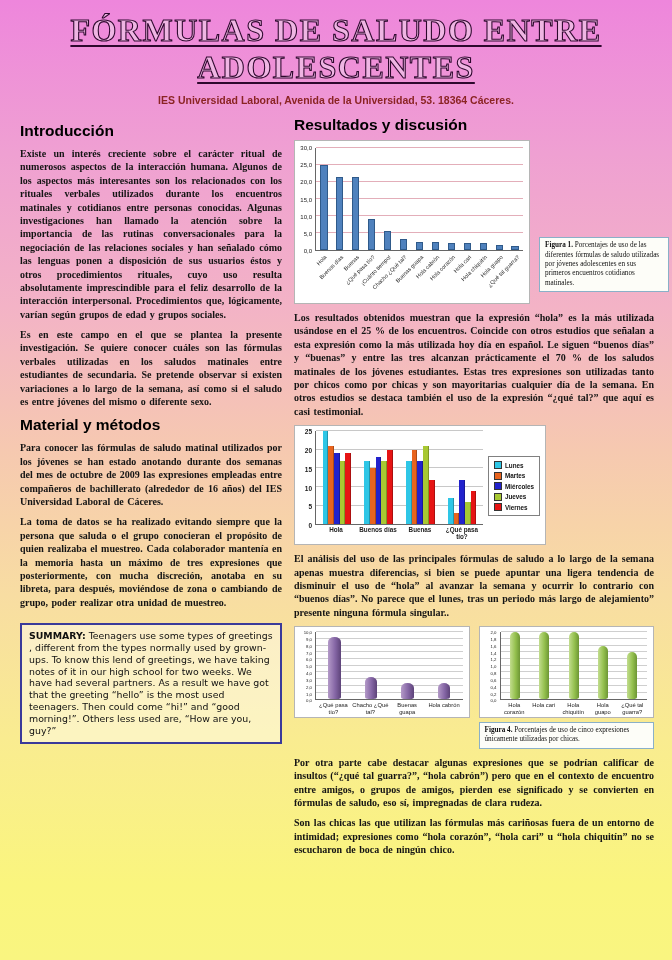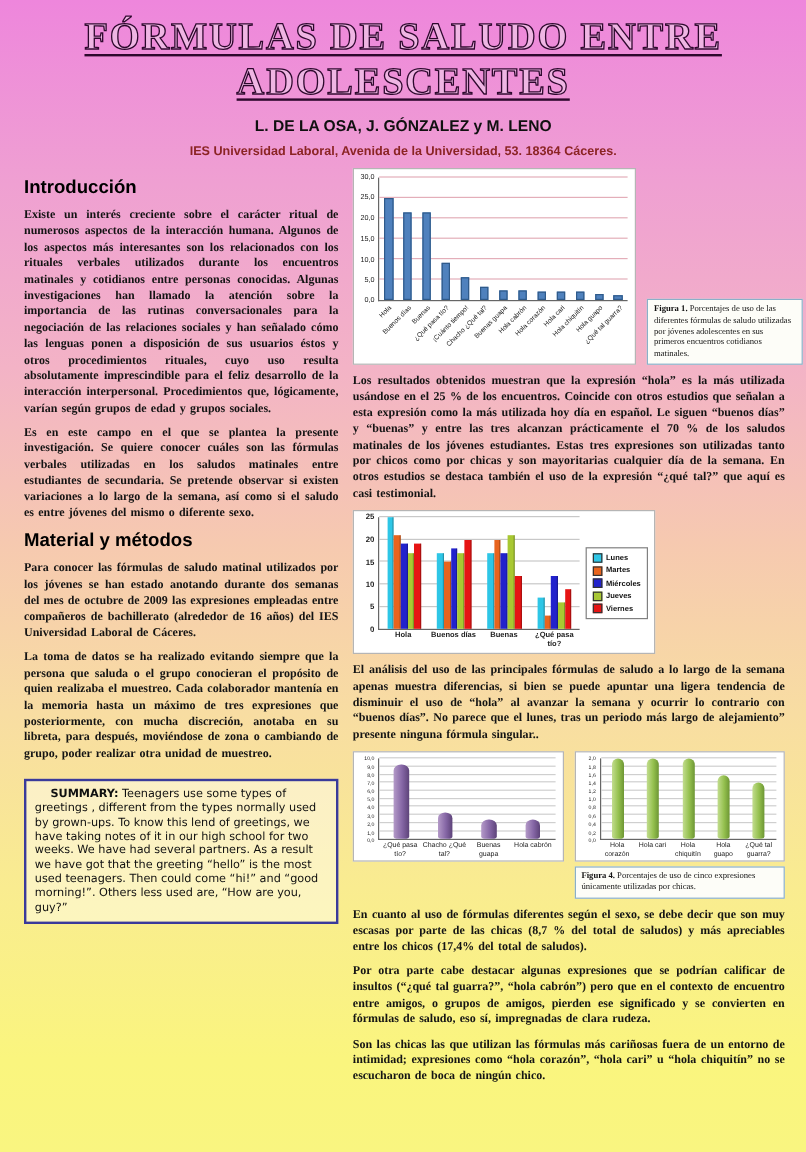--- a/index.html
+++ b/index.html
@@ -29,31 +29,31 @@
   p.body{
     font-size:10px;font-weight:bold;color:#141414;text-align:justify;
     line-height:1.34;margin:7px 0;word-spacing:1px;font-family:Liberation Serif, serif;
   }
   
   .summary-box{
     margin-top:14px;border:2px solid #3a3a9a;background:rgba(255,255,250,0.45);
     padding:5px 7px;font-family:"DejaVu Sans",sans-serif;font-size:9.4px;
     line-height:1.26;color:#101010;
   }
-  .summary-box .sum-label{font-weight:bold;margin-left:13px;}
+  .summary-box .sum-label{font-weight:bold;}
   
   .fig-row{display:flex;gap:9px;align-items:flex-start;}
   .figbox{background:#fff;border:1px solid #b5b5b5;box-sizing:border-box;}
   .capbox{
     background:#fdfdf8;border:1px solid #8ab0c8;box-sizing:border-box;
     padding:3px 5px;font-family:"Liberation Serif",serif;font-size:7.2px;
     line-height:1.3;color:#101010;
   }
   .capbox b{font-weight:bold;}
-  .cap1{width:130px;flex:0 0 130px;align-self:flex-end;}
+  .cap1{width:130px;flex:0 0 130px;align-self:flex-end;margin-bottom:12px;}
   .cap2{width:118px;flex:0 0 118px;align-self:flex-end;margin-bottom:8px;}
   .figcol{flex:1;display:flex;flex-direction:column;gap:4px;}
   
   .chart{display:flex;}
   .fig1{width:236px;flex:0 0 236px;height:164px;padding:7px 6px 2px 2px;}
   .fig2-box{width:252px;flex:0 0 252px;height:120px;padding:5px 5px 3px 2px;}
   .fig4a,.fig4b{width:100%;height:92px;padding:5px 6px 2px 2px;}
   .ch-main{flex:1;display:flex;flex-direction:column;min-width:0;}
   .ch-area{flex:1;display:flex;min-height:0;}
   .ch-yaxis{position:relative;width:18px;flex:0 0 18px;}
@@ -86,37 +86,37 @@
   }
   .lg-row{display:flex;align-items:center;gap:3px;font-size:6.3px;font-weight:bold;color:#111;}
   .lg-sw{width:6px;height:6px;border:1px solid #333;display:inline-block;}
 </style>
 </head>
 <body>
 
 <div class="poster">
   <header>
     <h1 class="title">FÓRMULAS DE SALUDO ENTRE ADOLESCENTES</h1>
-    <div class="authors">L. DE LA OSA, J. GÓNZALEZ y M. LENO</div>
     <div class="affiliation">IES Universidad Laboral, Avenida de la Universidad, 53. 18364 Cáceres.</div>
   </header>
 
   <div class="cols">
 
     <div class="col-left">
       <h2>Introducción</h2>
       <p class="body">Existe un interés creciente sobre el carácter ritual de numerosos aspectos de la interacción humana. Algunos de los aspectos más interesantes son los relacionados con los rituales verbales utilizados durante los encuentros matinales y cotidianos entre personas conocidas. Algunas investigaciones han llamado la atención sobre la importancia de las rutinas conversacionales para la negociación de las relaciones sociales y han señalado cómo las lenguas ponen a disposición de sus usuarios éstos y otros procedimientos rituales, cuyo uso resulta absolutamente imprescindible para el feliz desarrollo de la interacción interpersonal. Procedimientos que, lógicamente, varían según grupos de edad y grupos sociales.</p>
       <p class="body">Es en este campo en el que se plantea la presente investigación. Se quiere conocer cuáles son las fórmulas verbales utilizadas en los saludos matinales entre estudiantes de secundaria. Se pretende observar si existen variaciones a lo largo de la semana, así como si el saludo es entre jóvenes del mismo o diferente sexo.</p>
       <h2>Material y métodos</h2>
       <p class="body">Para conocer las fórmulas de saludo matinal utilizados por los jóvenes se han estado anotando durante dos semanas del mes de octubre de 2009 las expresiones empleadas entre compañeros de bachillerato (alrededor de 16 años) del IES Universidad Laboral de Cáceres.</p>
       <p class="body">La toma de datos se ha realizado evitando siempre que la persona que saluda o el grupo conocieran el propósito de quien realizaba el muestreo. Cada colaborador mantenía en la memoria hasta un máximo de tres expresiones que posteriormente, con mucha discreción, anotaba en su libreta, para después, moviéndose de zona o cambiando de grupo, poder realizar otra unidad de muestreo.</p>
       <div class="summary-box"><span class="sum-label">SUMMARY:</span><span> Teenagers use some types of greetings , different from the types normally used by grown-ups. To know this lend of greetings, we have taking notes of it in our high school for two weeks. We have had several partners. As a result we have got that the greeting “hello” is the most used teenagers. Then could come “hi!” and “good morning!”. Others less used are, “How are you, guy?”</span></div>
     </div>
 
     <div class="col-right">
+      <h2>Resultados y discusión</h2>
 
       <div class="fig-row">
         <div class="figbox chart fig1">
             <div class="ch-main">
               <div class="ch-area">
                 <div class="ch-yaxis">
                   <span style="bottom: 0%;">0,0</span>
                   <span style="bottom: 16.6667%;">5,0</span>
                   <span style="bottom: 33.3333%;">10,0</span>
                   <span style="bottom: 50%;">15,0</span>
@@ -413,18 +413,17 @@
                   <div class="ch-xcell"><span>Hola chiquitín</span></div>
                   <div class="ch-xcell"><span>Hola guapo</span></div>
                   <div class="ch-xcell"><span>¿Qué tal guarra?</span></div>
                 </div>
               </div>
             </div>
           <div class="capbox"><b>Figura 4.</b><span> Porcentajes de uso de cinco expresiones únicamente utilizadas por chicas.</span></div>
         </div>
       </div>
 
-      <p class="body">En cuanto al uso de fórmulas diferentes según el sexo, se  debe decir que son muy escasas por parte de las chicas (8,7 % del total de saludos) y más apreciables entre los chicos (17,4% del total de saludos).</p>
       <p class="body">Por otra parte cabe destacar algunas expresiones que se podrían calificar de insultos (“¿qué tal guarra?”, “hola cabrón”) pero que en el contexto de encuentro entre amigos, o grupos de amigos, pierden ese significado y se convierten en fórmulas de saludo,  eso sí, impregnadas de clara rudeza.</p>
       <p class="body">Son las chicas las que utilizan las fórmulas más cariñosas fuera de un entorno de intimidad; expresiones como “hola corazón”, “hola cari” u “hola chiquitín” no se escucharon de boca de ningún chico.</p>
     </div>
   </div>
 </div>
 
 </body></html>

